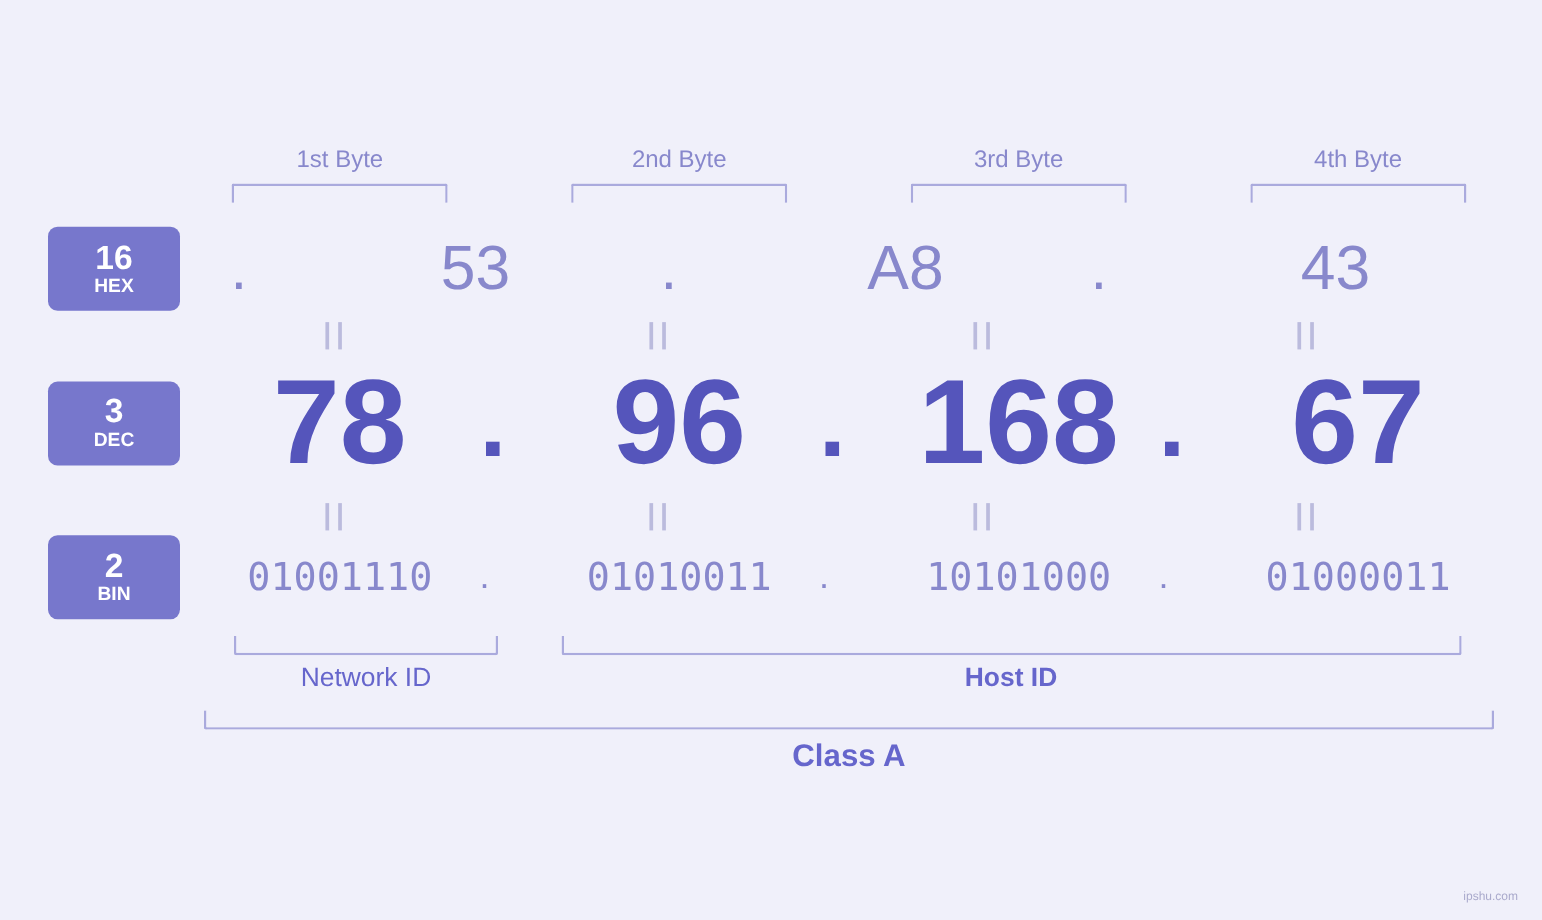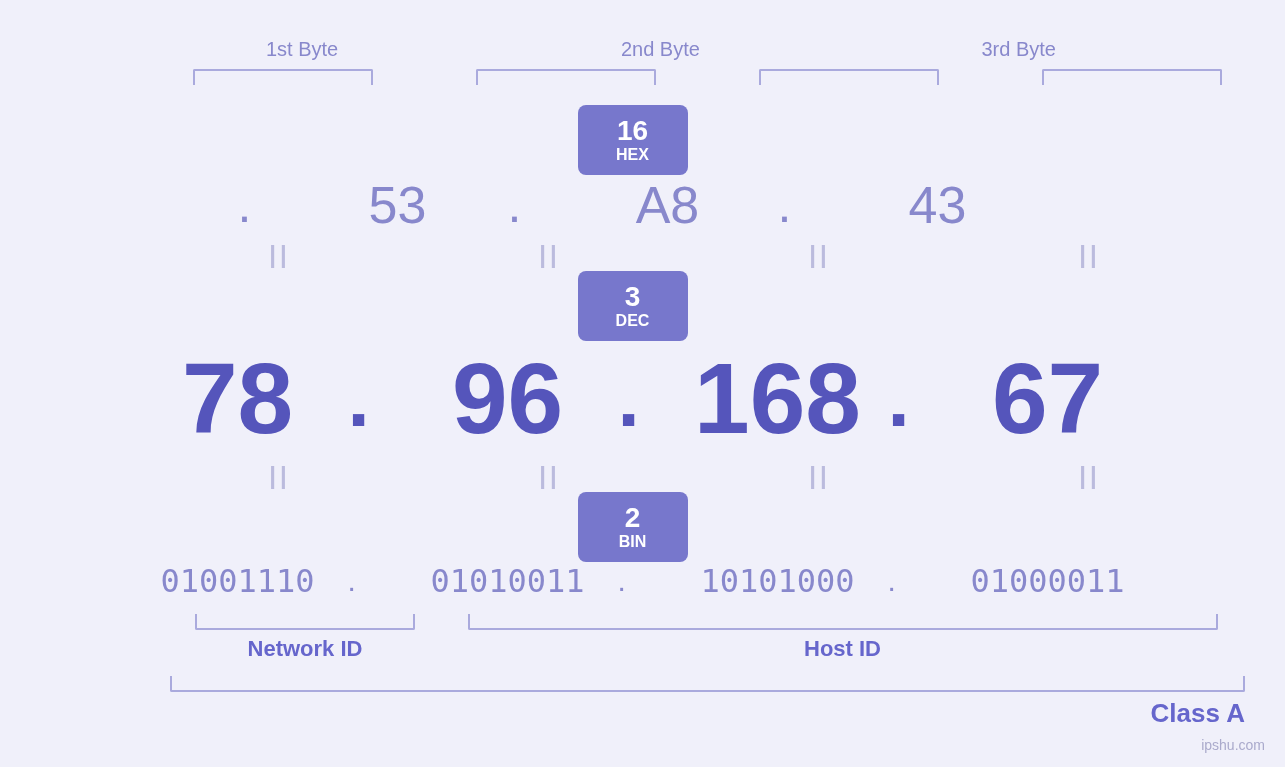--- a/index.html
+++ b/index.html
@@ -80,21 +80,20 @@
       border-bottom: none;
       border-radius: 2px 2px 0 0;
     }
 
     
     .data-row {
       display: flex;
       width: 100%;
       align-items: center;
       margin-bottom: 4px;
-      flex-direction: column;
     }
 
     .badge {
       width: 110px;
       height: 70px;
       background-color: #7777cc;
       border-radius: 8px;
       display: flex;
       flex-direction: column;
       align-items: center;
@@ -211,53 +210,53 @@
       border: 2px solid #aaaadd;
       border-top: none;
       border-radius: 0 0 2px 2px;
     }
 
     .network-label {
       width: 270px;
       text-align: center;
       color: #6666cc;
       font-size: 22px;
-      font-weight: bold;
+      font-weight: normal;
     }
 
     .host-label {
       flex: 1;
       color: #6666cc;
       font-size: 22px;
       font-weight: bold;
     }
 
     .class-bracket {
       width: calc(100% - 0px);
       height: 16px;
       border: 2px solid #aaaadd;
       border-top: none;
       border-radius: 0 0 2px 2px;
     }
 
     .class-label {
-      text-align: right;
+      text-align: center;
       color: #6666cc;
       font-size: 26px;
       font-weight: bold;
       margin-top: 6px;
     }
 
     
     .watermark {
       position: absolute;
       bottom: 14px;
       right: 20px;
       color: #aaaacc;
-      font-size: 14px;
+      font-size: 10px;
     }
   </style>
 </head>
 <body>
 
 <div class="main-container">
 
   <div class="header-row">
     <div class="badge-spacer"></div>
     <div class="byte-columns">
@@ -266,20 +265,23 @@
       </div>
       <div class="dot-spacer"></div>
       <div class="byte-value">
         <span class="byte-header">2nd Byte</span>
       </div>
       <div class="dot-spacer"></div>
       <div class="byte-value">
         <span class="byte-header">3rd Byte</span>
       </div>
       <div class="dot-spacer"></div>
+      <div class="byte-value">
+        <span class="byte-header">4th Byte</span>
+      </div>
     </div>
   </div>
 
   <div class="bracket-row">
     <div class="badge-spacer"></div>
     <div style="flex:1; display:flex; align-items:center; justify-content:space-around;">
       <div class="bracket-col">
         <div class="bracket"></div>
       </div>
       <div class="dot-spacer"></div>

